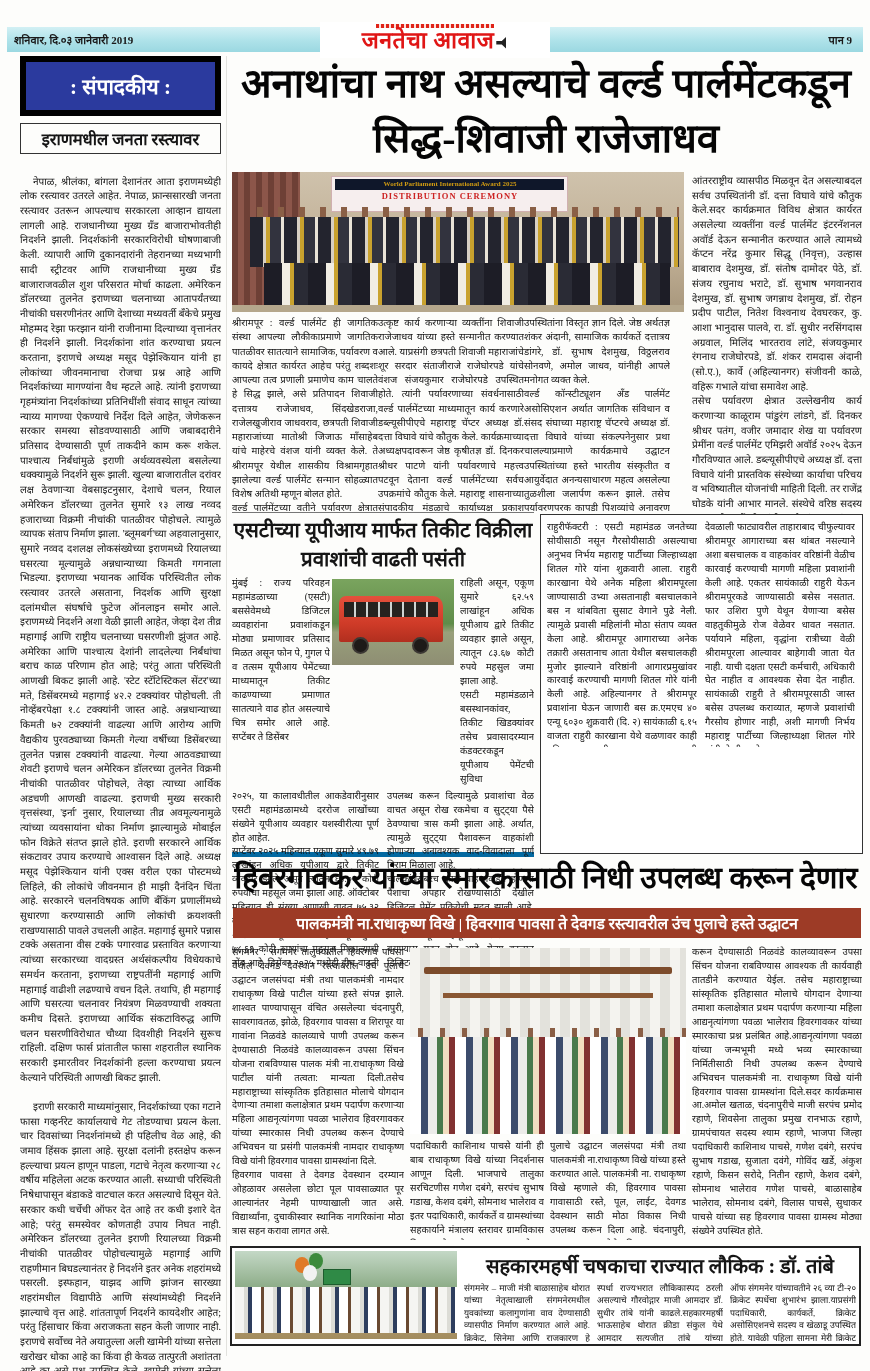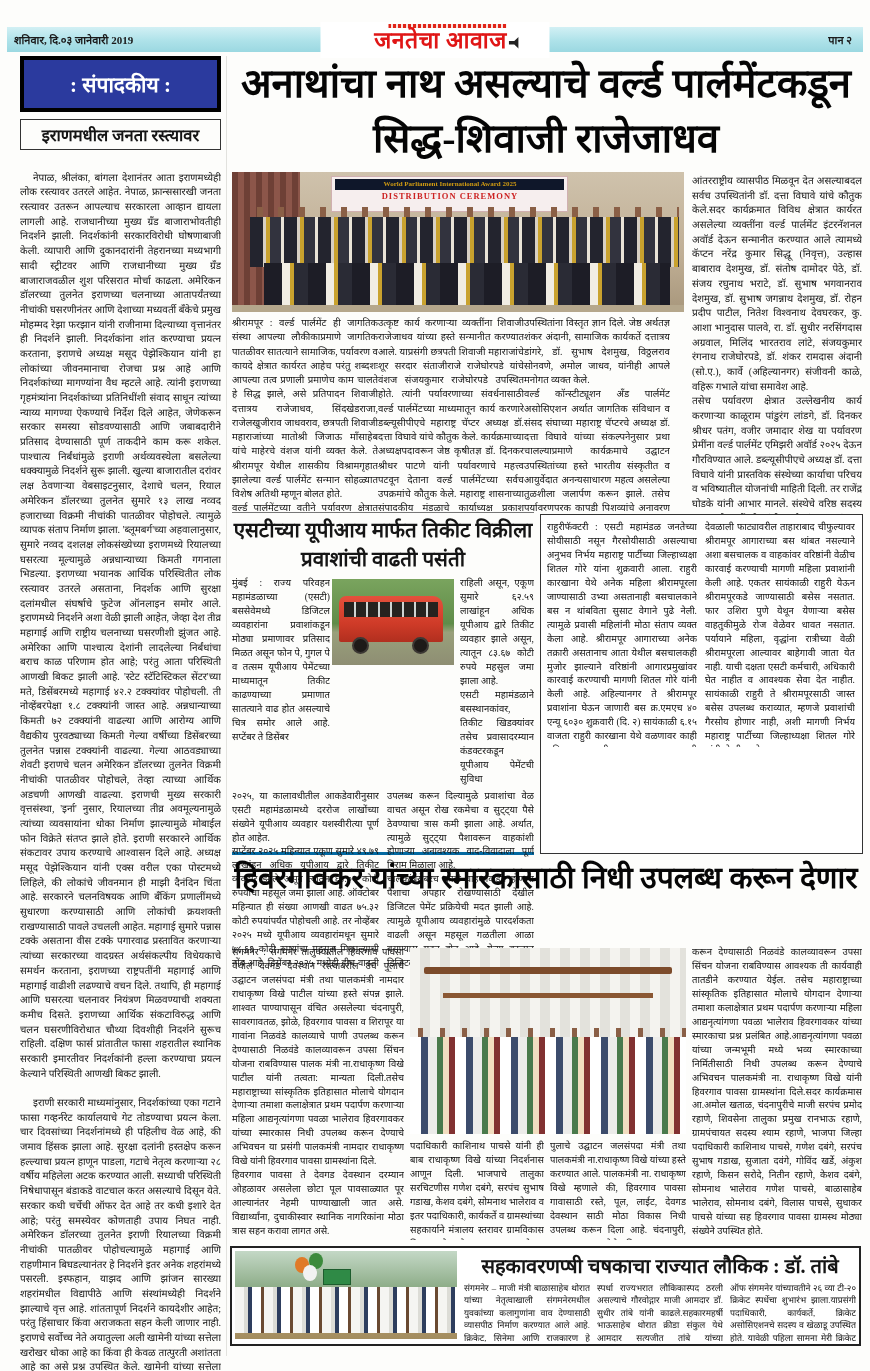--- a/index.html
+++ b/index.html
@@ -4,30 +4,30 @@
 <style>
   html,body{margin:0;padding:0;background:#888;}
   .page{position:relative;width:870px;height:1371px;background:#fdfdfb;overflow:hidden;
         font-family:"Liberation Serif","DejaVu Serif",serif;color:#151515;}
   .jtext{text-align:justify;line-height:1.47;overflow:hidden;white-space:pre-line;}
   
   .topbar{position:absolute;left:7px;top:27px;width:856px;height:25px;
           background:linear-gradient(180deg,#d2f0f4 0%,#aee2e9 55%,#9bd8e1 100%);}
   .topdate{position:absolute;left:14px;top:32px;font-size:11px;font-weight:bold;color:#1a1a1a;}
   .pageno{position:absolute;right:18px;top:32px;font-size:11px;font-weight:bold;color:#1a1a1a;}
-  .logobox{position:absolute;left:50%;transform:translateX(-50%);top:22px;width:204px;height:36px;
-           background:#fff;text-align:center;padding-left:25px;}
+  .logobox{position:absolute;left:50%;transform:translateX(-50%);top:22px;width:230px;height:36px;
+           background:#fff;text-align:center;}
   .tagstrip{width:118px;height:4px;margin:2px auto 1px;
             background:repeating-linear-gradient(90deg,#e02418 0 3px,rgba(224,36,24,.15) 3px 5px);}
   .masthead{font-size:23px;font-weight:bold;color:#e01616;line-height:1.05;letter-spacing:.5px;}
   .mast-ico{display:inline-block;width:10px;height:12px;background:#222;
             clip-path:polygon(0 35%,55% 35%,100% 0,100% 100%,55% 65%,0 65%);vertical-align:middle;margin:0 2px;}
   
   .edcol{position:absolute;left:20px;top:56px;width:201px;height:1310px;}
-  .edbox{height:48px;background:#2b3a9e;border:4px solid #000000;display:flex;align-items:center;
+  .edbox{height:48px;background:#2b3a9e;border:6px solid #000000;display:flex;align-items:center;
          justify-content:center;color:#fff;font-size:21px;font-weight:bold;}
   .edtitle{margin-top:7px;border:1px solid #333;padding:3px 2px;text-align:center;
            font-size:16.5px;font-weight:bold;}
   .edbody{margin-top:6px;font-size:10px;height:1220px;}
   .edbody p{margin:0;text-indent:13px;}
   .vrule{position:absolute;left:226px;top:56px;width:1px;height:1300px;background:#e2e2de;}
   
   .leadhead{position:absolute;left:230px;top:56px;width:632px;height:114px;text-align:center;
             font-size:40px;line-height:1.38;font-weight:bold;color:#050505;}
   .photo1{position:absolute;left:232px;top:172px;width:452px;height:140px;overflow:hidden;
@@ -44,21 +44,21 @@
           background:repeating-linear-gradient(90deg,transparent 0 7px,#8a5f46 7px 13px,transparent 13px 21px);}
   .p1-seated{position:absolute;left:7%;right:3%;bottom:5%;height:30%;
           background:repeating-linear-gradient(90deg,#1d1d26 0 18px,#f1ede3 18px 26px,#c9a22e 26px 30px,#2a2b35 30px 44px);}
   .p1-floor{position:absolute;left:0;right:0;bottom:0;height:5%;background:#b5a78c;}
   .leadcols{position:absolute;left:232px;top:316px;width:454px;height:195px;display:flex;}
   .leadcols .c{width:146px;font-size:9.7px;}
   .leadc4{position:absolute;left:692px;top:174px;width:170px;height:342px;font-size:10px;
           border-bottom:1px solid #888;}
   .leadrule{position:absolute;left:232px;top:512px;width:302px;height:1px;background:#777;}
   
-  .st{position:absolute;left:232px;top:516px;width:302px;height:336px;border-bottom:3px solid #0369a1;}
+  .st{position:absolute;left:232px;top:516px;width:302px;height:336px;border-bottom:5px solid #0369a1;}
   .sthead{font-size:20.5px;font-weight:bold;text-align:center;line-height:1.4;}
   .sttop{display:flex;margin-top:4px;}
   .stc1t{width:98px;font-size:9.5px;}
   .stc2t{flex:1;font-size:9.5px;margin-left:4px;}
   .busph{width:122px;height:86px;margin:2px 2px 0;position:relative;flex:0 0 auto;overflow:hidden;
          background:linear-gradient(180deg,#7aa45e 0%,#5f8c49 52%,#99a07b 62%,#8e8e73 100%);}
   .busbody{position:absolute;left:7px;top:17px;width:104px;height:46px;border-radius:7px 10px 2px 2px;
          background:linear-gradient(180deg,#e5503c 0%,#cf3b28 60%,#b12f1f 100%);}
   .buswin{position:absolute;left:12px;top:23px;width:94px;height:15px;
          background:repeating-linear-gradient(90deg,#26221f 0 10px,#cfd3d2 10px 12px);}
@@ -109,21 +109,21 @@
   .sahcols{display:flex;gap:7px;}
   .sahcols .c{width:127px;height:60px;font-size:8.8px;line-height:1.42;}
 </style>
 </head>
 <body>
 
 <div class="page">
 
   <div class="topbar"></div>
   <div class="topdate">शनिवार, दि.०३ जानेवारी 2019</div>
-  <div class="pageno">पान २</div>
+  <div class="pageno">पान 9</div>
   <div class="logobox">
     <div class="tagstrip"></div>
     <div class="masthead"><span>जनतेचा आवाज</span><span class="mast-ico"></span></div>
   </div>
 
   <div class="vrule"></div>
 
   <div class="edcol">
     <div class="edbox">
       <span>: संपादकीय :</span>
@@ -182,20 +182,21 @@
   </div>
 
   <div class="rah">
     <div class="rahbody">
       <div class="c jtext">राहुरीफॅक्टरी : एसटी महामंडळ जनतेच्या सोयीसाठी नसून गैरसोयीसाठी असल्याचा अनुभव निर्भय महाराष्ट्र पार्टीच्या जिल्हाध्यक्षा शितल गोरे यांना शुक्रवारी आला. राहुरी कारखाना येथे अनेक महिला श्रीरामपूरला जाण्यासाठी उभ्या असतानाही बसचालकाने बस न थांबविता सुसाट वेगाने पुढे नेली. त्यामुळे प्रवासी महिलांनी मोठा संताप व्यक्त केला आहे. श्रीरामपूर आगाराच्या अनेक तक्रारी असतानाच आता येथील बसचालकही मुजोर झाल्याने वरिष्ठांनी आगारप्रमुखांवर कारवाई करण्याची मागणी शितल गोरे यांनी केली आहे. अहिल्यानगर ते श्रीरामपूर प्रवाशांना घेऊन जाणारी बस क्र.एमएच ४० एन्यू ६०३० शुक्रवारी (दि. २) सायंकाळी ६.१५ वाजता राहुरी कारखाना येथे वळणावर काही महिला व प्रवासी असताना हात करूनही चालक, वाहकांनी बस थांबविली नाही म्हणून महिला प्रवाशांना मनःस्ताप सहन करावा लागला. राहुरी कारखाना येथील</div>
       <div class="c jtext">देवळाली फाट्यावरील ताहाराबाद चीफुल्यावर श्रीरामपूर आगाराच्या बस थांबत नसल्याने अशा बसचालक व वाहकांवर वरिष्ठांनी वेळीच कारवाई करण्याची मागणी महिला प्रवाशांनी केली आहे. एकतर सायंकाळी राहुरी येऊन श्रीरामपूरकडे जाण्यासाठी बसेस नसतात. फार उशिरा पुणे येथून येणाऱ्या बसेस वाहतुकीमुळे रोज वेळेवर धावत नसतात. पर्यायाने महिला, वृद्धांना रात्रीच्या वेळी श्रीरामपूरला आल्यावर बाहेगावी जाता येत नाही. याची दक्षता एसटी कर्मचारी, अधिकारी घेत नाहीत व आवश्यक सेवा देत नाहीत. सायंकाळी राहुरी ते श्रीरामपूरसाठी जास्त बसेस उपलब्ध कराव्यात, म्हणजे प्रवाशांची गैरसोय होणार नाही, अशी मागणी निर्भय महाराष्ट्र पार्टीच्या जिल्हाध्यक्षा शितल गोरे यांनी केली आहे. दरम्यान, या बसचालक व वाहकावर कारवाई न केल्यास श्रीरामपूर आगारप्रमुखांना त्यांच्या कार्यालयात महिला घेराव घालणार असल्याचा इशारा गोरे यांनी दिला आहे.</div>
     </div>
   </div>
 
   <div class="hivhead">हिवरगावकर यांच्या स्मारकासाठी निधी उपलब्ध करून देणार</div>
+  <div class="hivstrap">पालकमंत्री ना.राधाकृष्ण विखे | हिवरगाव पावसा ते देवगड रस्त्यावरील उंच पुलाचे हस्ते उद्घाटन</div>
   <div class="hivc1 jtext">संगमनेर : संगमनेर तालुक्यातील हिवरगाव पावसा येथील देवगड देवस्थान रस्त्यावरील उंच पुलाचे उद्घाटन जलसंपदा मंत्री तथा पालकमंत्री नामदार राधाकृष्ण विखे पाटील यांच्या हस्ते संपन्न झाले. शाश्वत पाण्यापासून वंचित असलेल्या चंदनापुरी, सावरगावतळ, झोळे, हिवरगाव पावसा व शिरापूर या गावांना निळवंडे कालव्याचे पाणी उपलब्ध करून देण्यासाठी निळवंडे कालव्यावरून उपसा सिंचन योजना राबविण्यास पालक मंत्री ना.राधाकृष्ण विखे पाटील यांनी तत्वता: मान्यता दिली.तसेच महाराष्ट्राच्या सांस्कृतिक इतिहासात मोलाचे योगदान देणाऱ्या तमाशा कलाक्षेत्रात प्रथम पदार्पण करणाऱ्या महिला आद्यनृत्यांगणा पवळा भालेराव हिवरगावकर यांच्या स्मारकास निधी उपलब्ध करून देण्याचे अभिवचन या प्रसंगी पालकमंत्री नामदार राधाकृष्ण विखे यांनी हिवरगाव पावसा ग्रामस्थांना दिले.
  हिवरगाव पावसा ते देवगड देवस्थान दरम्यान ओहळावर असलेला छोटा पूल पावसाळ्यात पूर आल्यानंतर नेहमी पाण्याखाली जात असे. विद्यार्थ्यांना, दुचाकीस्वार स्थानिक नागरिकांना मोठा त्रास सहन करावा लागत असे.</div>
   <div class="photo2">
     <div class="p2-beam1"></div>
     <div class="p2-beam2"></div>
     <div class="p2-heads"></div>
     <div class="p2-crowd"></div>
   </div>
   <div class="hivc2 jtext">पदाधिकारी काशिनाथ पाचसे यांनी ही बाब राधाकृष्ण विखे यांच्या निदर्शनास आणून दिली. भाजपाचे तालुका सरचिटणीस गणेश दबंगे, सरपंच सुभाष गडाख, केशव दबंगे, सोमनाथ भालेराव व इतर पदाधिकारी, कार्यकर्ते व ग्रामस्थांच्या सहकार्याने मंत्रालय स्तरावर ग्रामविकास विभागाकडे मोठा पाठपुरावा केला. ना.राधाकृष्ण विखे, आमदार</div>
   <div class="hivc3 jtext">पुलाचे उद्घाटन जलसंपदा मंत्री तथा पालकमंत्री ना.राधाकृष्ण विखे यांच्या हस्ते करण्यात आले. पालकमंत्री ना. राधाकृष्ण विखे म्हणाले की, हिवरगाव पावसा गावासाठी रस्ते, पूल, लाईट, देवगड देवस्थान साठी मोठा विकास निधी उपलब्ध करून दिला आहे. चंदनापुरी, सावरगावतळ, झोळे, हिवरगाव पावसा, शिरापूर या गावांना निळवंडे कालव्याचे पाणी उपलब्ध</div>
@@ -203,21 +204,21 @@
 
   <div class="sah">
     <div class="photo3">
       <div class="p3-bal1"></div>
       <div class="p3-bal2"></div>
       <div class="p3-bal3"></div>
       <div class="p3-sign"></div>
       <div class="p3-crowd"></div>
     </div>
     <div class="sahright">
-      <div class="sahhead">सहकावरणप्षी चषकाचा राज्यात लौकिक : डॉ. तांबे</div>
+      <div class="sahhead">सहकारमहर्षी चषकाचा राज्यात लौकिक : डॉ. तांबे</div>
       <div class="sahcols">
         <div class="c jtext">संगमनेर – माजी मंत्री बाळासाहेब थोरात यांच्या नेतृत्वाखाली संगमनेरमधील युवकांच्या कलागुणांना वाव देण्यासाठी व्यासपीठ निर्माण करण्यात आले आहे. क्रिकेट, सिनेमा आणि राजकारण हे भारतीयांचे आवडते विषय असून सहकारमहर्षी क्रिकेट</div>
         <div class="c jtext">स्पर्धा राज्यभरात लौकिकास्पद ठरली असल्याचे गौरवोद्गार माजी आमदार डॉ. सुधीर तांबे यांनी काढले.सहकारमहर्षी भाऊसाहेब थोरात क्रीडा संकुल येथे आमदार सत्यजीत तांबे यांच्या मार्गदर्शनाखाली जयहिंद लोकचळवळ व क्रिकेट असोसिएशन</div>
         <div class="c jtext">ऑफ संगमनेर यांच्यावतीने २६ व्या टी-२० क्रिकेट स्पर्धेचा शुभारंभ झाला.याप्रसंगी पदाधिकारी, कार्यकर्ते, क्रिकेट असोसिएशनचे सदस्य व खेळाडू उपस्थित होते. यावेळी पहिला सामना मेरी क्रिकेट क्लब नाशिक व सह्याद्री संगमनेर यांच्यामध्ये झाला.</div>
       </div>
     </div>
   </div>
 
 </div>
 

